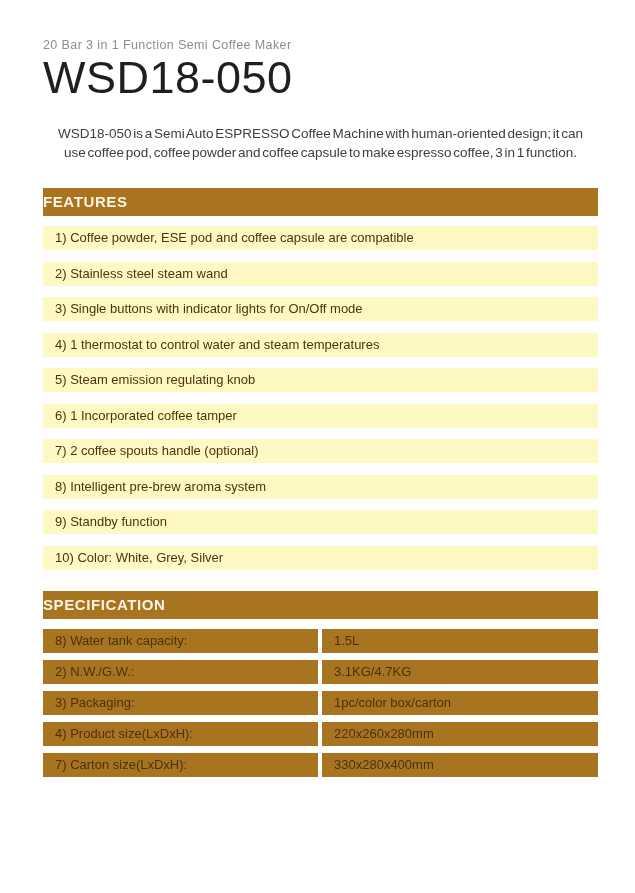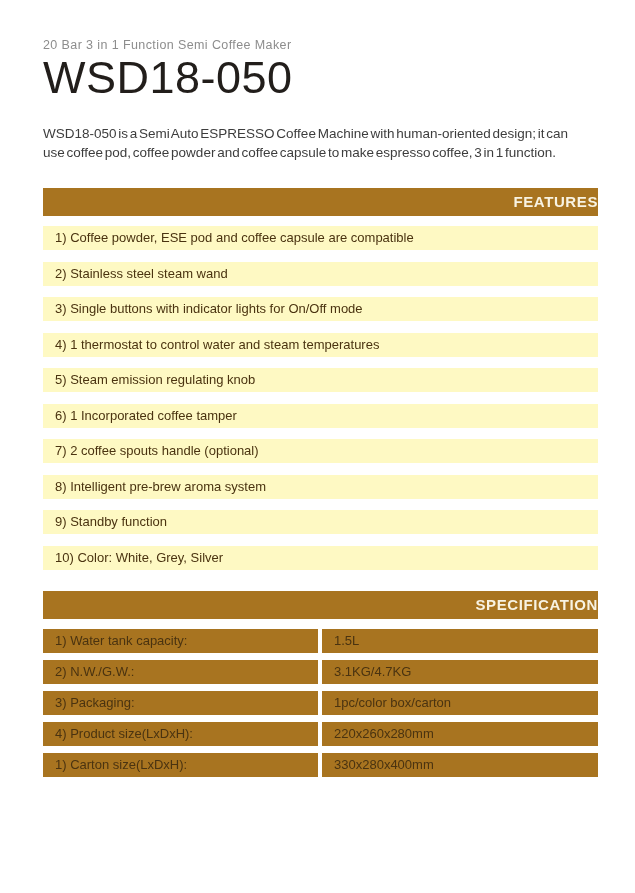--- a/index.html
+++ b/index.html
@@ -24,31 +24,31 @@
     font-weight: normal;
     letter-spacing: 0.5px;
     color: #221e1b;
     line-height: 1.0;
   }
   .description {
     margin-top: 24px;
     font-size: 13.5px;
     line-height: 19px;
     color: #3d3d3d;
-    text-align: left;
+    text-align: center;
     white-space: pre-line;
     word-spacing: -2px;
   }
 
   .section-header {
     height: 28px;
     line-height: 28px;
     background: #a87420;
     color: #f8f3e2;
-    text-align: right;
+    text-align: left;
     font-size: 15px;
     font-weight: bold;
     letter-spacing: 0.6px;
   }
   .features-header { margin-top: 26px; }
   .spec-header { margin-top: 21px; }
 
   .feature-rows { margin-top: 10px; }
   .feature-row {
     height: 24px;
@@ -107,35 +107,35 @@
       <div class="feature-row">7) 2 coffee spouts handle (optional)</div>
       <div class="feature-row">8) Intelligent pre-brew aroma system</div>
       <div class="feature-row">9) Standby function</div>
       <div class="feature-row">10) Color: White, Grey, Silver</div>
     </div>
 
     <div class="section-header spec-header">SPECIFICATION</div>
 
     <div class="spec-rows">
       <div class="spec-row">
-        <div class="spec-cell spec-label">1) Water tank capacity:</div>
+        <div class="spec-cell spec-label">8) Water tank capacity:</div>
         <div class="spec-cell spec-value">1.5L</div>
       </div>
       <div class="spec-row">
         <div class="spec-cell spec-label">2) N.W./G.W.:</div>
         <div class="spec-cell spec-value">3.1KG/4.7KG</div>
       </div>
       <div class="spec-row">
         <div class="spec-cell spec-label">3) Packaging:</div>
         <div class="spec-cell spec-value">1pc/color box/carton</div>
       </div>
       <div class="spec-row">
         <div class="spec-cell spec-label">4) Product size(LxDxH):</div>
         <div class="spec-cell spec-value">220x260x280mm</div>
       </div>
       <div class="spec-row">
-        <div class="spec-cell spec-label">1) Carton size(LxDxH):</div>
+        <div class="spec-cell spec-label">7) Carton size(LxDxH):</div>
         <div class="spec-cell spec-value">330x280x400mm</div>
       </div>
     </div>
 
   </div>
 </div>
 
 </body></html>

